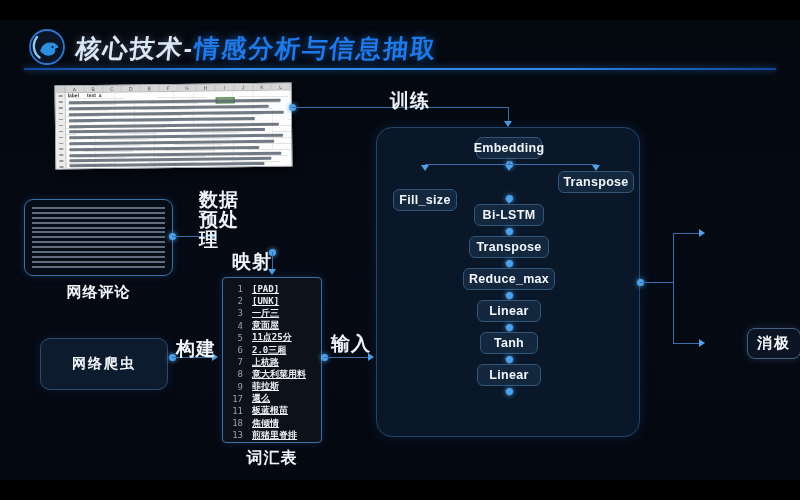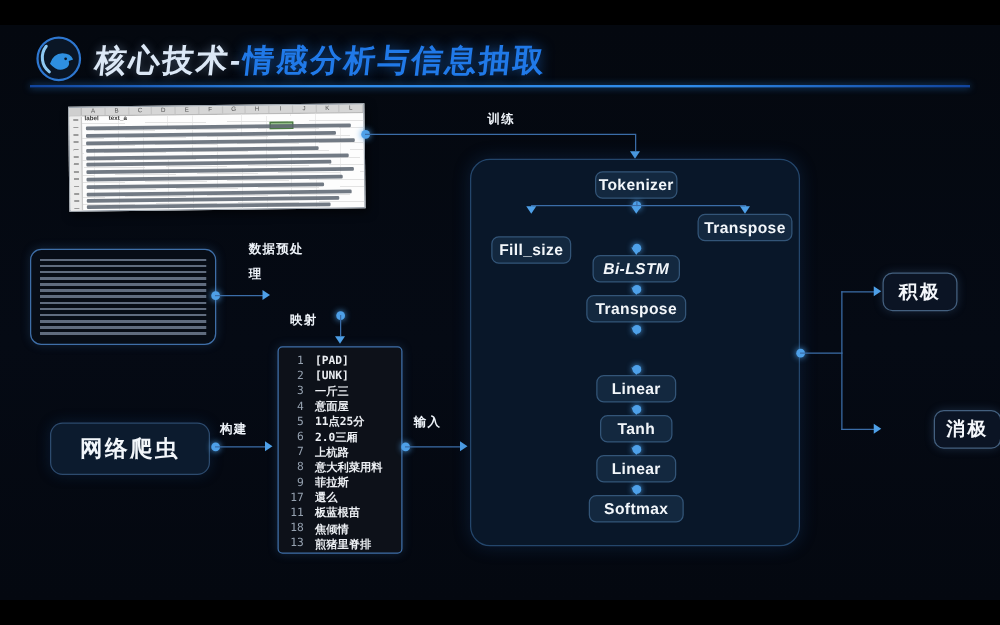--- a/index.html
+++ b/index.html
@@ -11,21 +11,21 @@
            background:linear-gradient(180deg,#04080f 0%,#050a14 55%,#040810 100%); }
 
   
   .title { font-size:25px; font-weight:800; letter-spacing:2px; transform:skewX(-6deg); white-space:nowrap; }
   .title .t-prefix { color:#dce8f6; text-shadow:0 0 8px rgba(170,200,240,.35); }
   .title .t-main   { color:#2079e8; text-shadow:0 0 10px rgba(32,121,232,.6); }
   .rule { height:2px; background:linear-gradient(90deg,#11449c,#2f8ae8 30%,#2f8ae8 70%,#11449c);
           box-shadow:0 0 6px rgba(47,138,232,.7); }
 
   
-  .zh { font-weight:bold; color:#eef3f9; letter-spacing:1px; font-size:10px; }
+  .zh { font-weight:bold; color:#eef3f9; letter-spacing:1px; font-size:19px; }
   .cap { font-weight:bold; color:#f2f6fb; letter-spacing:1px; font-size:16px; text-align:center; }
 
   
   .node { background:#0c1b2e; border:1px solid #2d4b6e; border-radius:10px;
           display:flex; align-items:center; justify-content:center; text-align:center;
           color:#f2f6fa; font-weight:bold; box-shadow:0 0 10px rgba(20,60,110,.35); }
   .out-node { background:#0b1424; border:1px solid #44607f; border-radius:8px;
           display:flex; align-items:center; justify-content:center;
           color:#f4f7fb; font-weight:bold; font-size:15px; letter-spacing:2px;
           box-shadow:0 0 8px rgba(90,140,200,.25); }
@@ -73,21 +73,21 @@
               border-radius:9px; box-shadow:0 0 8px rgba(60,110,170,.25); overflow:hidden; }
   .stripes { position:absolute; left:7px; right:7px; top:7px; bottom:7px;
              background-image:repeating-linear-gradient(180deg, rgba(168,186,212,.55) 0 2px, transparent 2px 4.9px); }
 
   
   .vocab { width:100px; height:166px; background:#0d1119; border:1px solid #3f6fa8;
            border-radius:4px; padding:5px 0 0 6px; box-shadow:0 0 8px rgba(60,110,170,.25); }
   .vrow { display:flex; height:12.2px; align-items:center;
           font-family:"DejaVu Sans Mono","Liberation Mono",monospace; font-size:9px; }
   .vrow .vi { width:14px; text-align:right; color:#96a2b0; }
-  .vrow .vt { margin-left:9px; color:#eceff3; font-weight:bold; white-space:nowrap; }
+  .vrow .vt { margin-left:9px; color:#eceff3; font-weight:bold; white-space:nowrap;text-decoration:underline; }
 </style>
 </head>
 <body>
 
 <div id="stage">
   <div id="slide">
 
     <div class="abs" style="left:28px; top:8px; width:38px; height:38px;">
       <svg width="38" height="38" viewBox="0 0 38 38">
         <circle cx="19" cy="19" r="17" fill="#0a1626" stroke="#2e77d0" stroke-width="1.8"></circle>
@@ -141,20 +141,21 @@
 
     <div class="abs dot" style="left:289px; top:84px;"></div>
     <div class="abs hline" style="left:292px; top:87px; width:216px;"></div>
     <div class="abs vline" style="left:508px; top:87px; height:14px;"></div>
     <div class="abs arr-d" style="left:504px; top:101px;"></div>
     <div class="abs zh" style="left:390px; top:68px;">训练</div>
 
     <div class="abs comments" style="left:24px; top:179px;">
       <div class="stripes"></div>
     </div>
+    <div class="abs cap" style="left:24px; top:263px; width:149px; font-size:15px;">网络评论</div>
 
     <div class="abs dot" style="left:169px; top:213px;"></div>
     <div class="abs hline" style="left:172px; top:216px; width:39px;"></div>
     <div class="abs arr-r" style="left:210px; top:212px;"></div>
     <div class="abs zh" style="left:199px; top:170px; width:54px; line-height:20px;">数据预处理</div>
 
 
     <div class="abs dot" style="left:269px; top:229px;"></div>
     <div class="abs vline" style="left:272px; top:232px; height:17px;"></div>
     <div class="abs arr-d" style="left:268px; top:249px;"></div>
@@ -207,77 +208,77 @@
         </div>
       <div class="vrow">
           <span class="vi">18</span>
           <span class="vt">焦倾情</span>
         </div>
       <div class="vrow">
           <span class="vi">13</span>
           <span class="vt">煎猪里脊排</span>
         </div>
     </div>
-
-    <div class="abs node" style="left:40px; top:318px; width:128px; height:42px; font-size:18px; letter-spacing:2px;text-align:center;">网络爬虫</div>
+    <div class="abs cap" style="left:222px; top:428px; width:100px;">词汇表</div>
+
+    <div class="abs node" style="left:40px; top:318px; width:128px; height:52px; font-size:14px; letter-spacing:2px;text-align:center;">网络爬虫</div>
 
     <div class="abs dot" style="left:169px; top:334px;"></div>
     <div class="abs hline" style="left:172px; top:337px; width:41px;"></div>
     <div class="abs arr-r" style="left:212px; top:333px;"></div>
     <div class="abs zh" style="left:176px; top:316px;">构建</div>
 
     <div class="abs dot" style="left:321px; top:334px;"></div>
     <div class="abs hline" style="left:324px; top:337px; width:45px;"></div>
     <div class="abs arr-r" style="left:368px; top:333px;"></div>
     <div class="abs zh" style="left:331px; top:311px;">输入</div>
 
     <div class="abs panel" style="left:376px; top:107px; width:264px; height:310px;">
 
-      <div class="mbox" style="left:99px; top:9px; width:66px;">Tokenizer</div>
+      <div class="mbox" style="left:99px; top:9px; width:66px;">Embedding</div>
 
       <div class="abs dot" style="left:129px; top:33px;"></div>
       <div class="abs vline" style="left:132px; top:33px; height:4px;"></div>
       <div class="abs hline" style="left:48px;  top:36px; width:171px;"></div>
       <div class="abs vline" style="left:48px;  top:36px; height:2px;"></div>
       <div class="abs vline" style="left:132px; top:36px; height:2px;"></div>
       <div class="abs vline" style="left:219px; top:36px; height:2px;"></div>
       <div class="abs arr-d" style="left:44px;  top:37px;"></div>
       <div class="abs arr-d" style="left:128px; top:37px;"></div>
       <div class="abs arr-d" style="left:215px; top:37px;"></div>
 
       <div class="mbox" style="left:16px;  top:61px; width:64px;">Fill_size</div>
       <div class="mbox" style="left:181px; top:43px; width:76px;">Transpose</div>
 
       <div class="abs dot" style="left:129px; top:67px;"></div>
       <div class="abs arr-d" style="left:128px; top:70px;"></div>
 
-      <div class="mbox" style="left:97px;  top:76px;  width:70px;font-style:italic;">Bi-LSTM</div>
+      <div class="mbox" style="left:97px;  top:76px;  width:70px;">Bi-LSTM</div>
       <div class="abs dot" style="left:129px; top:100px;"></div>
       <div class="abs arr-d" style="left:128px; top:102px;"></div>
       <div class="mbox" style="left:92px;  top:108px; width:80px;">Transpose</div>
       <div class="abs dot" style="left:129px; top:132px;"></div>
       <div class="abs arr-d" style="left:128px; top:134px;"></div>
+      <div class="mbox" style="left:86px;  top:140px; width:92px;">Reduce_max</div>
       <div class="abs dot" style="left:129px; top:164px;"></div>
       <div class="abs arr-d" style="left:128px; top:166px;"></div>
       <div class="mbox" style="left:100px; top:172px; width:64px;">Linear</div>
       <div class="abs dot" style="left:129px; top:196px;"></div>
       <div class="abs arr-d" style="left:128px; top:198px;"></div>
       <div class="mbox" style="left:103px; top:204px; width:58px;">Tanh</div>
       <div class="abs dot" style="left:129px; top:228px;"></div>
       <div class="abs arr-d" style="left:128px; top:230px;"></div>
       <div class="mbox" style="left:100px; top:236px; width:64px;">Linear</div>
       <div class="abs dot" style="left:129px; top:260px;"></div>
       <div class="abs arr-d" style="left:128px; top:262px;"></div>
-      <div class="mbox" style="left:94px;  top:268px; width:76px;">Softmax</div>
     </div>
 
     <div class="abs dot" style="left:637px; top:259px;"></div>
     <div class="abs hline" style="left:640px; top:262px; width:34px;"></div>
     <div class="abs vline" style="left:673px; top:213px; height:111px;"></div>
     <div class="abs hline" style="left:673px; top:213px; width:27px;"></div>
     <div class="abs arr-r" style="left:699px; top:209px;"></div>
     <div class="abs hline" style="left:673px; top:323px; width:27px;"></div>
     <div class="abs arr-r" style="left:699px; top:319px;"></div>
-    <div class="abs out-node" style="left:706px; top:198px; width:60px; height:31px;">积极</div>
     <div class="abs out-node" style="left:747px; top:308px; width:54px; height:31px;">消极</div>
 
   </div>
 </div>
 
 </body></html>

